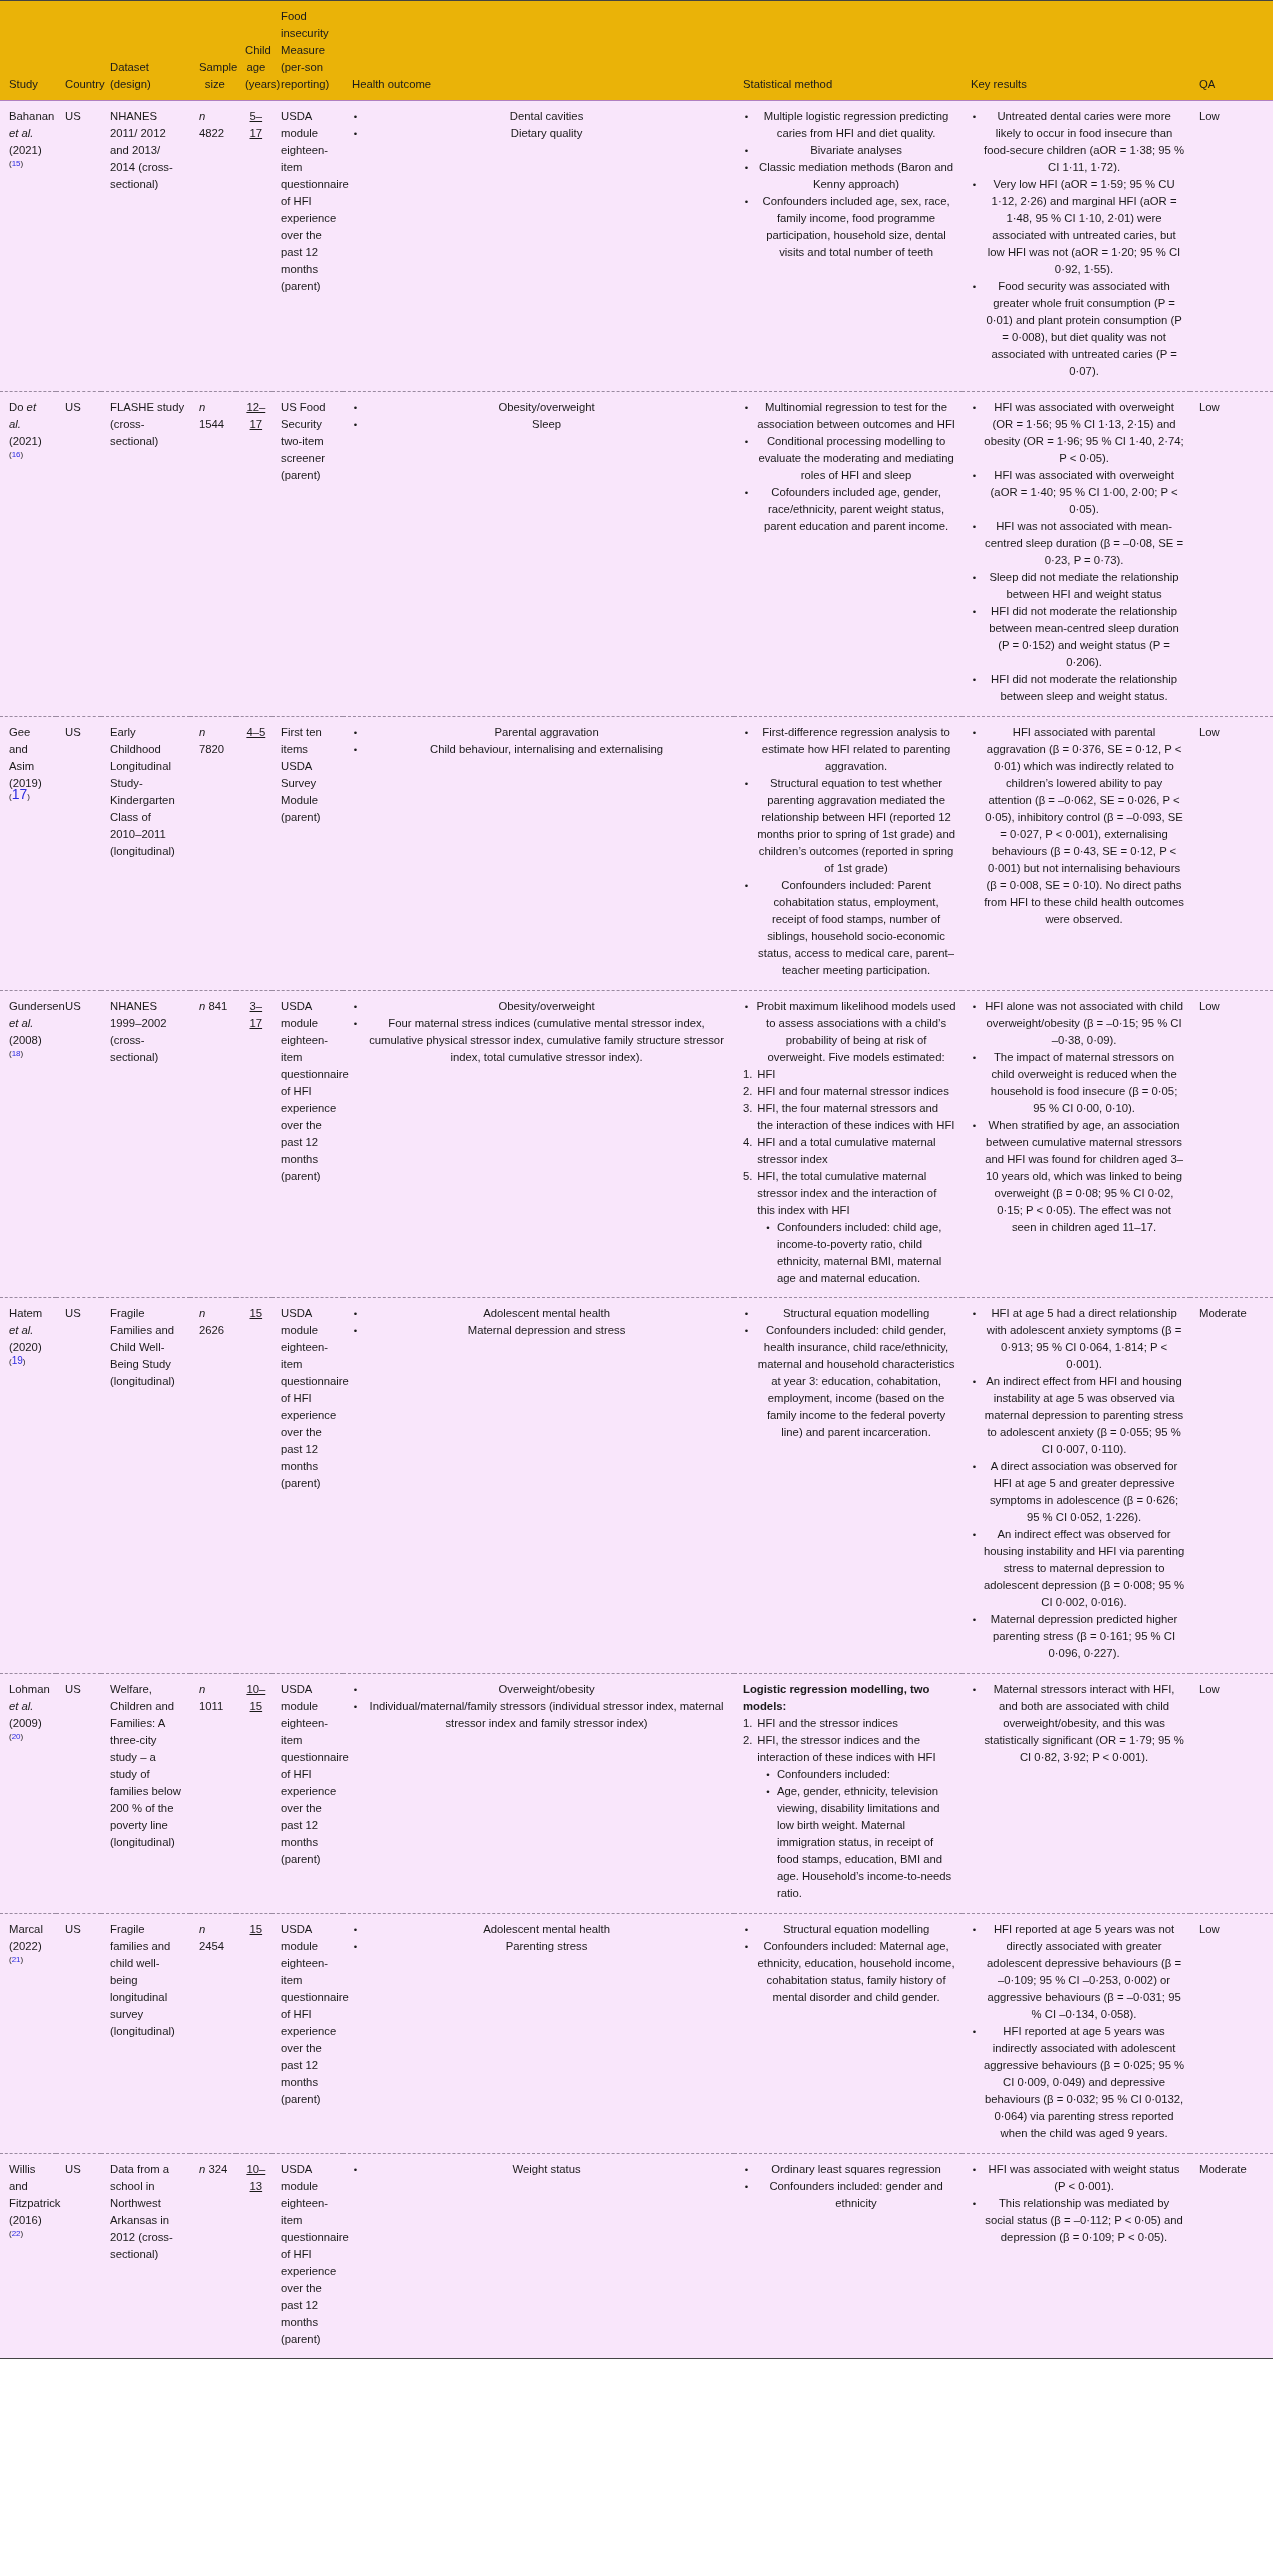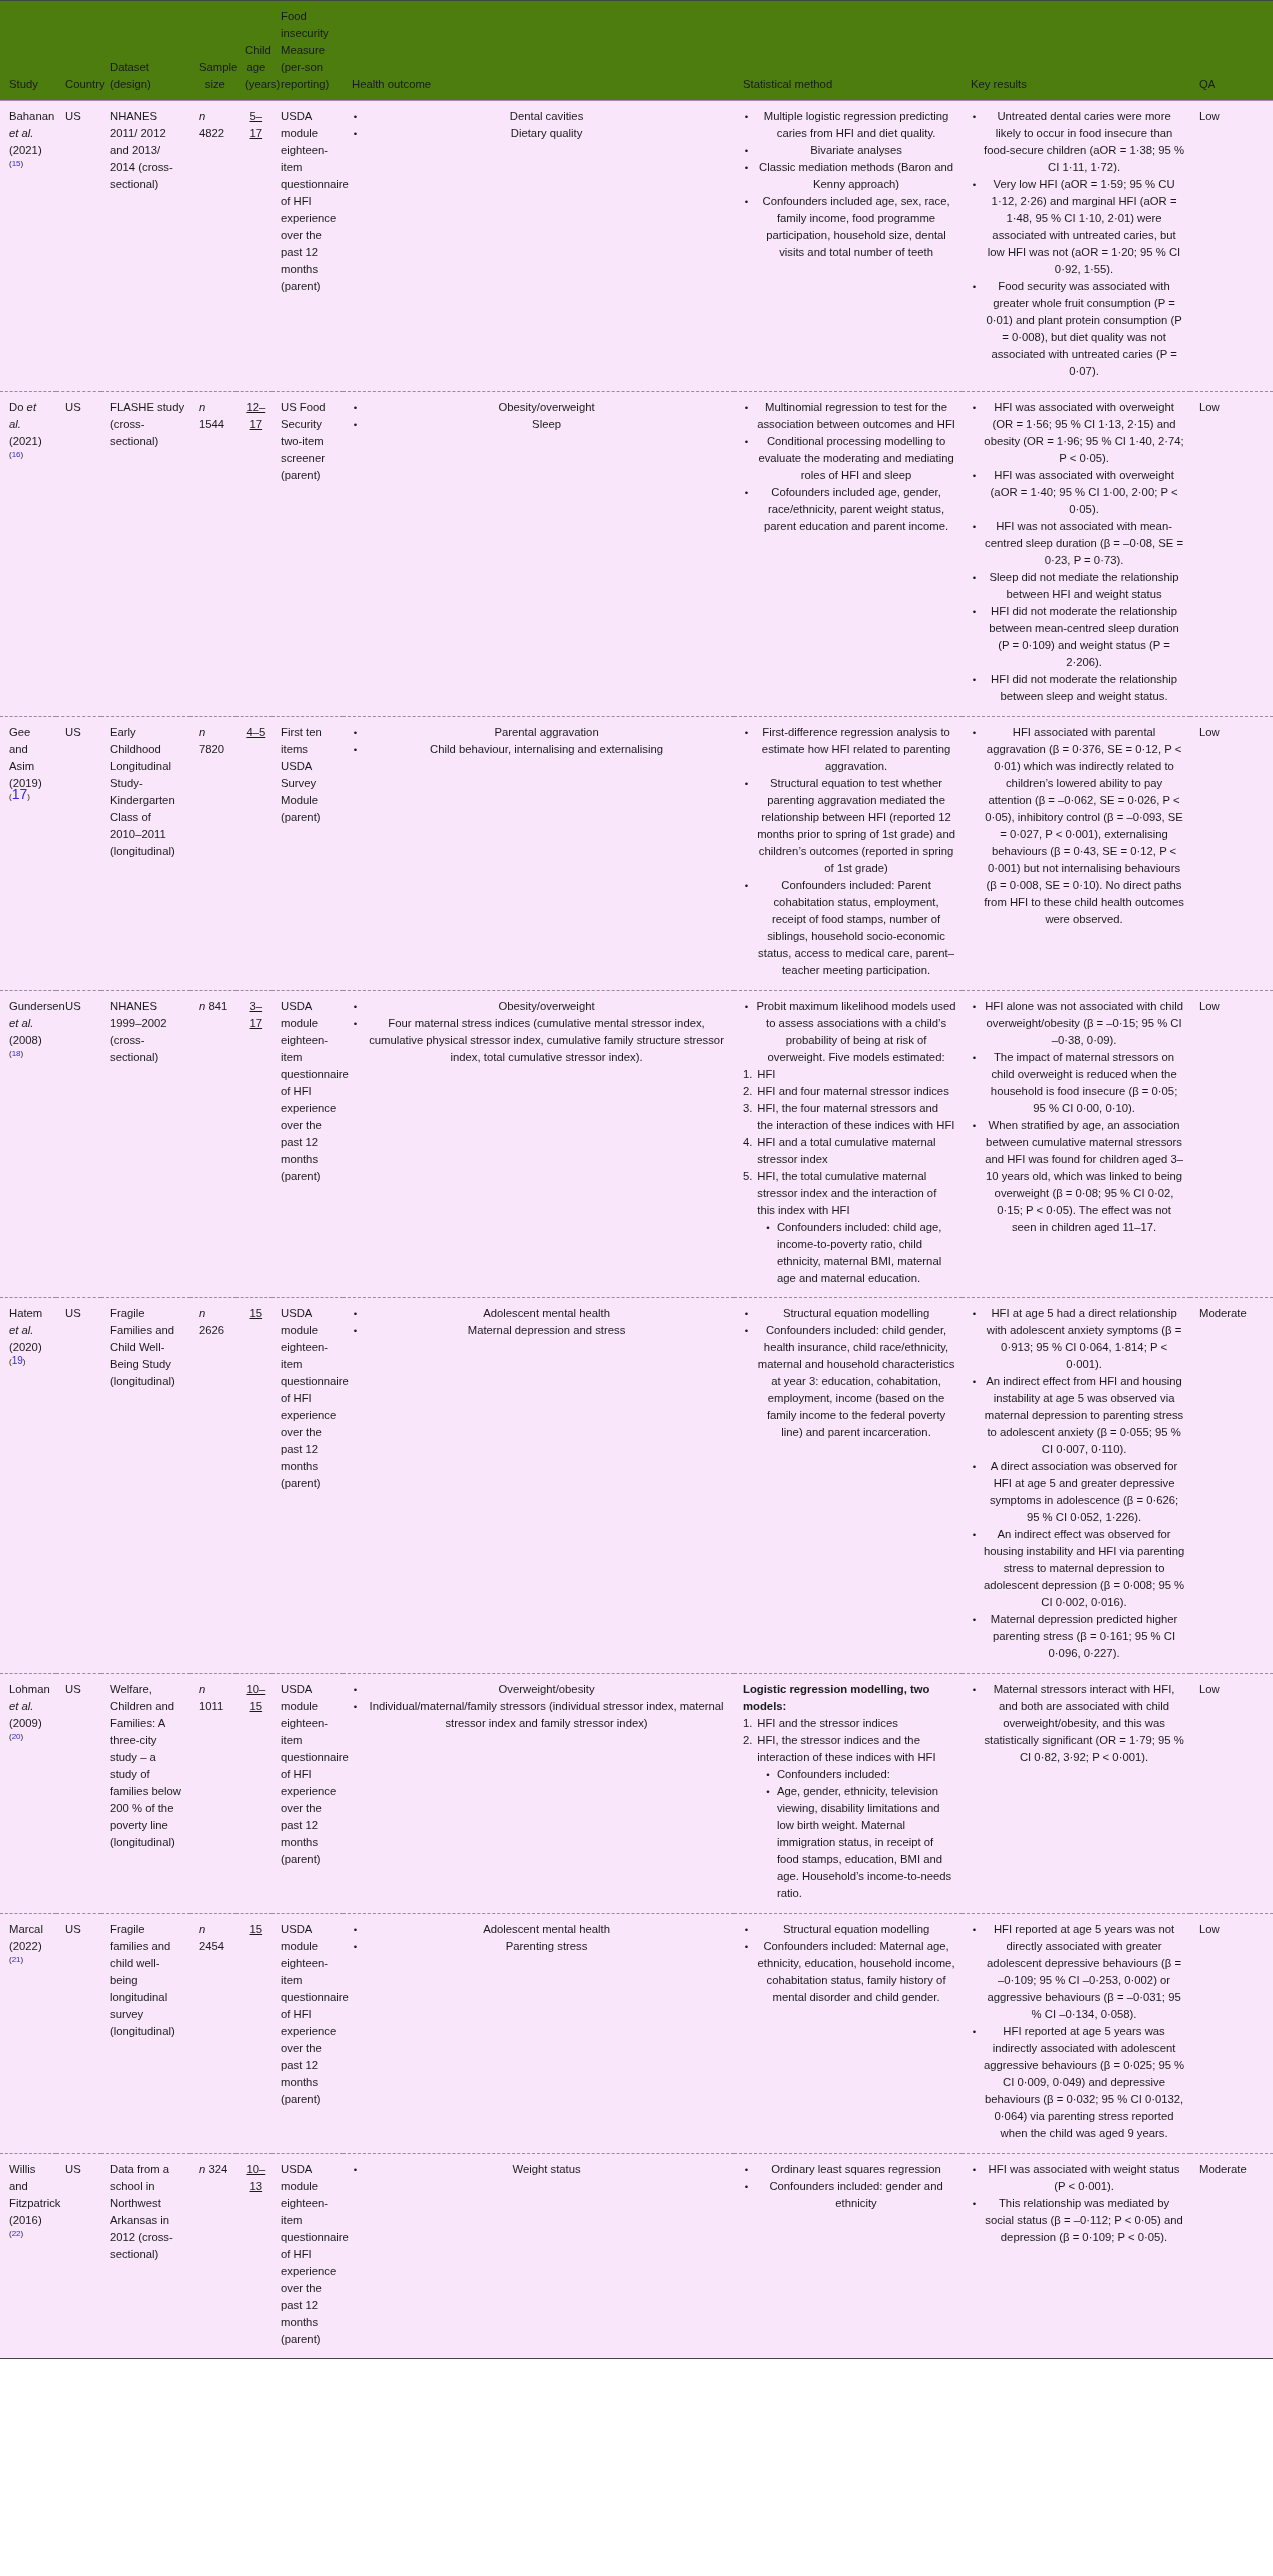--- a/index.html
+++ b/index.html
@@ -3,21 +3,21 @@
 <meta charset="utf-8">
 <style>
   html, body { margin: 0; padding: 0; background: #ffffff; }
   body { width: 1273px; font-family: "Liberation Sans", sans-serif; color: #1a1a1a; }
   .tbl {
     width: 1273px; border-collapse: collapse; table-layout: fixed;
     border-top: 1.8px solid #444; border-bottom: 1.8px solid #444;
     font-size: 11.3px; line-height: 17px;
   }
   .tbl thead th {
-    background: #4d7c0f; font-weight: normal; text-align: left;
+    background: #eab308; font-weight: normal; text-align: left;
     vertical-align: bottom; padding: 7.1px 5.4px 7.1px 9px;
     border-bottom: 0.9px solid #b080c0; line-height: 17px;
   }
   .tbl thead th.center { text-align: center; }
   .tbl tbody td {
     background: #f9e6fb; vertical-align: top;
     padding: 7.1px 5.4px 10.7px 9px;
   }
   .tbl tbody tr + tr td { border-top: 0.9px dashed #9a8aa0; }
   .tbl tbody td.center { text-align: center; text-decoration: underline; }
@@ -118,21 +118,21 @@
             <li>Conditional processing modelling to evaluate the moderating and mediating roles of HFI and sleep</li>
             <li>Cofounders included age, gender, race/ethnicity, parent weight status, parent education and parent income.</li>
           </ul>
         </td>
         <td>
           <ul class="bul">
             <li>HFI was associated with overweight (OR = 1·56; 95 % CI 1·13, 2·15) and obesity (OR = 1·96; 95 % CI 1·40, 2·74; P &lt; 0·05).</li>
             <li>HFI was associated with overweight (aOR = 1·40; 95 % CI 1·00, 2·00; P &lt; 0·05).</li>
             <li>HFI was not associated with mean-centred sleep duration (β = –0·08, SE = 0·23, P = 0·73).</li>
             <li>Sleep did not mediate the relationship between HFI and weight status</li>
-            <li>HFI did not moderate the relationship between mean-centred sleep duration (P = 0·109) and weight status (P = 2·206).</li>
+            <li>HFI did not moderate the relationship between mean-centred sleep duration (P = 0·152) and weight status (P = 0·206).</li>
             <li>HFI did not moderate the relationship between sleep and weight status.</li>
           </ul>
         </td>
         <td>Low</td>
       </tr>
       <tr>
         <td><span>Gee and Asim</span> <span>(2019)</span><sup class="refp">(<span class="ref" style="vertical-align:baseline;font-size:14px">17</span>)</sup></td>
         <td>US</td>
         <td>Early Childhood Longitudinal Study-Kindergarten Class of 2010–2011 (longitudinal)</td>
         <td><i>n</i> <span>7820</span></td>

